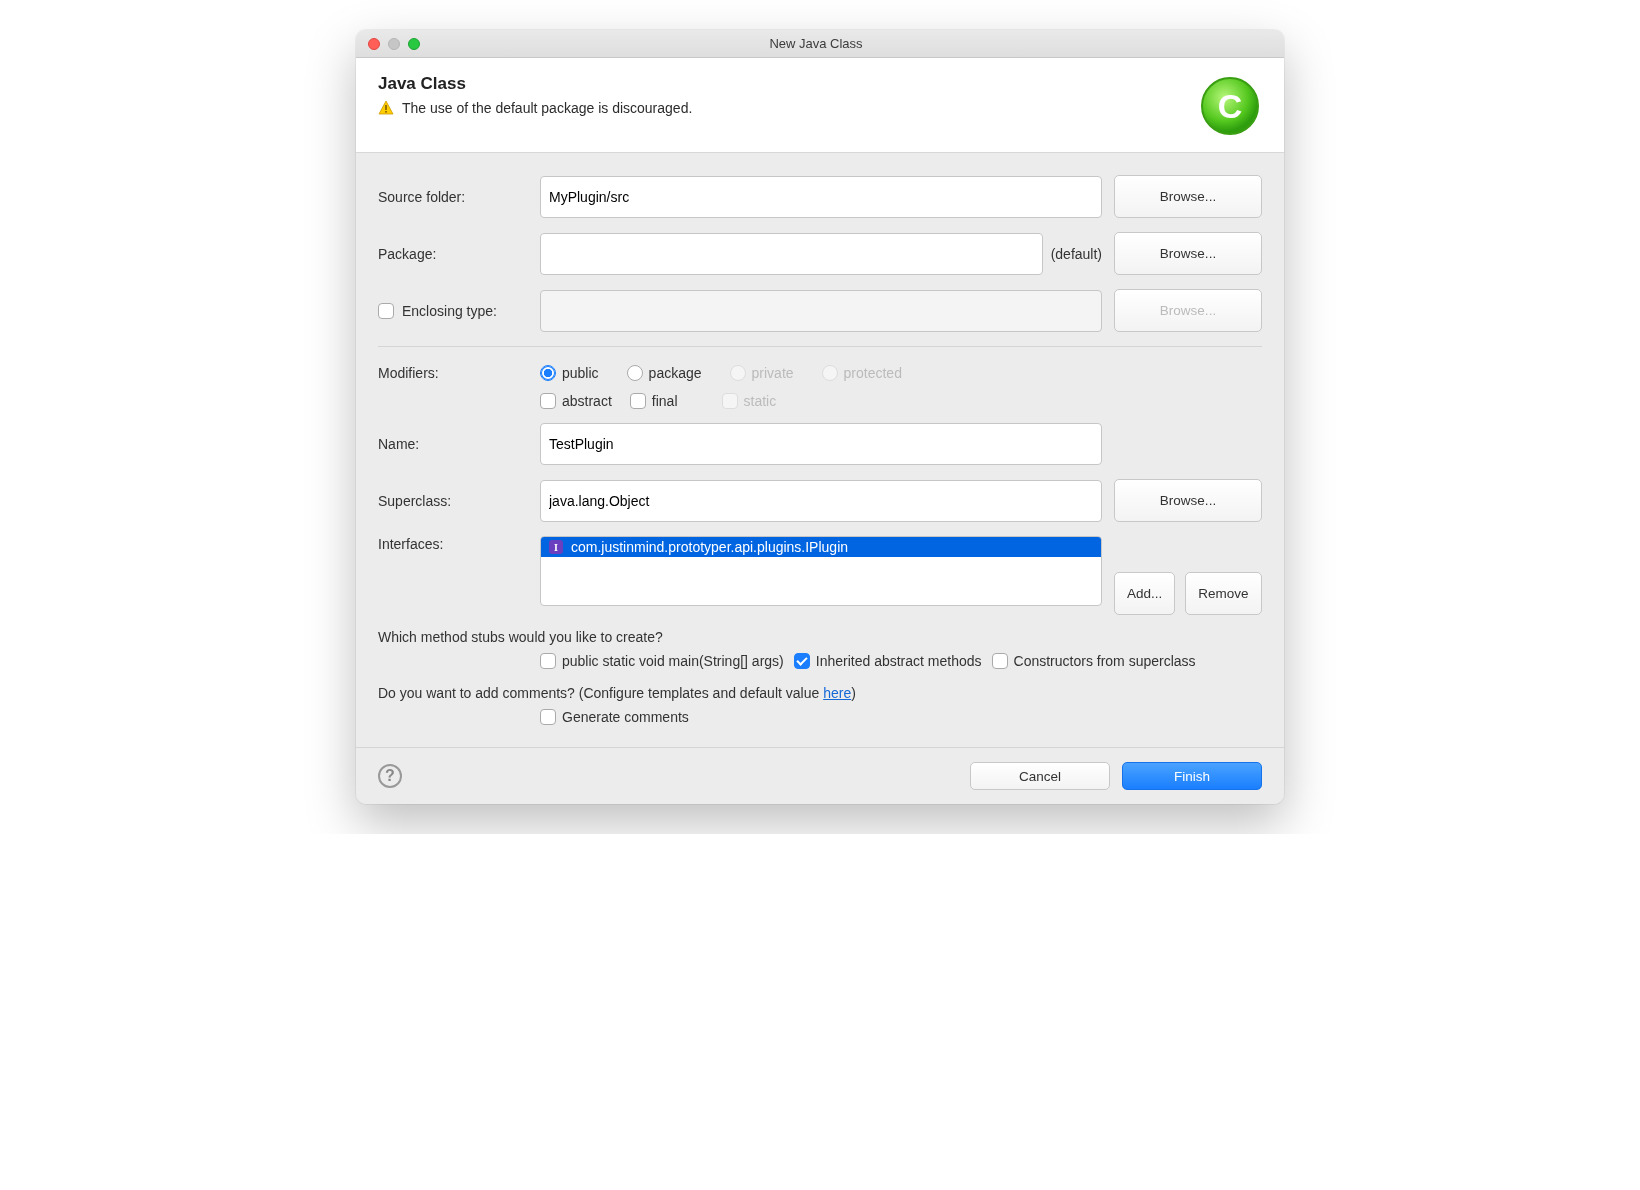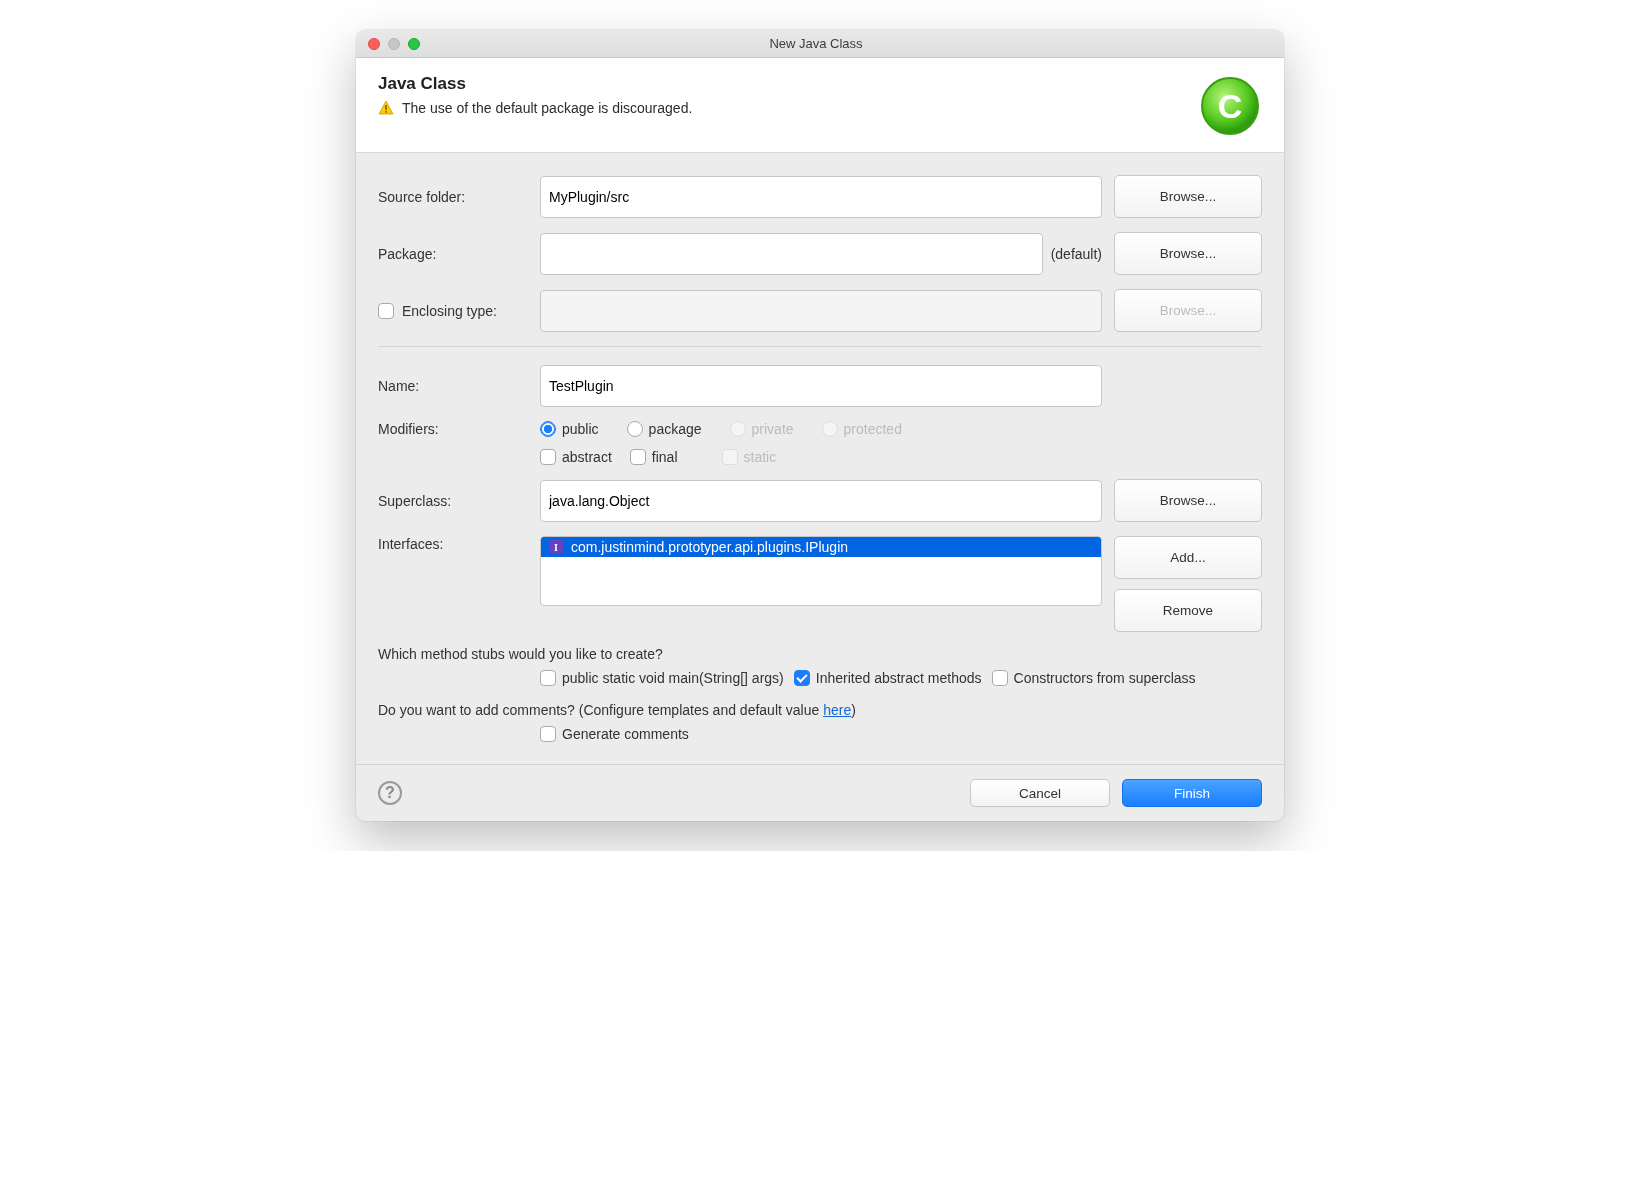--- a/index.html
+++ b/index.html
@@ -138,21 +138,21 @@
 .iface-row {
   display: flex; align-items: center; gap: 8px;
   background: #0164e1; color: #fff;
   padding: 2px 8px; font-size: 14px;
 }
 .iface-icon {
   width: 14px; height: 14px; background: #6a3fbf;
   border-radius: 3px; display: flex; align-items: center; justify-content: center;
   color: #fff; font-size: 10px; font-weight: bold; font-family: serif;
 }
-.interfaces-btns { display: flex; flex-direction: column; gap: 10px; }
+.interfaces-btns { display: flex; gap: 10px; margin-top: 36px; }
 .section-q { margin: 12px 0 8px 0; }
 .indent { margin-left: 162px; display: flex; flex-direction: row; gap: 10px; }
 .comments-q { margin: 16px 0 8px 0; }
 .link { color: #1569d6; text-decoration: underline; cursor: pointer; }
 .footer {
   border-top: 1px solid #d5d5d5;
   padding: 14px 22px;
   display: flex;
   align-items: center;
   justify-content: space-between;
@@ -233,28 +233,20 @@
         <span>Enclosing type:</span>
       </div>
       <div class="mid">
         <input class="text-input" disabled="" value="" style="">
       </div>
       <button class="btn" disabled="">Browse...</button>
     </div>
 
     <hr class="hr">
 
-    <div class="row">
-      <div class="label">Name:</div>
-      <div class="mid">
-        <input class="text-input" value="TestPlugin" style="">
-      </div>
-      <div></div>
-    </div>
-
     <div class="row" style="align-items:flex-start;">
       <div class="label">Modifiers:</div>
       <div class="modifiers-block">
         <div class="radio-row">
           <label class="radio-item">
             <input type="radio" class="radio" name="vis" checked="" style="">
             <span>public</span>
           </label>
           <label class="radio-item" style="margin-left:10px;">
             <input type="radio" class="radio" name="vis" style="">
@@ -276,20 +268,28 @@
           </label>
           <label class="check-item">
             <input type="checkbox" class="checkbox" style="">
             <span>final</span>
           </label>
           <label class="check-item disabled" style="margin-left:26px;">
             <input type="checkbox" class="checkbox" disabled="" style="">
             <span>static</span>
           </label>
         </div>
+      </div>
+      <div></div>
+    </div>
+
+    <div class="row">
+      <div class="label">Name:</div>
+      <div class="mid">
+        <input class="text-input" value="TestPlugin" style="">
       </div>
       <div></div>
     </div>
 
     <div class="row">
       <div class="label">Superclass:</div>
       <div class="mid">
         <input class="text-input" value="java.lang.Object" style="">
       </div>
       <button class="btn">Browse...</button>

